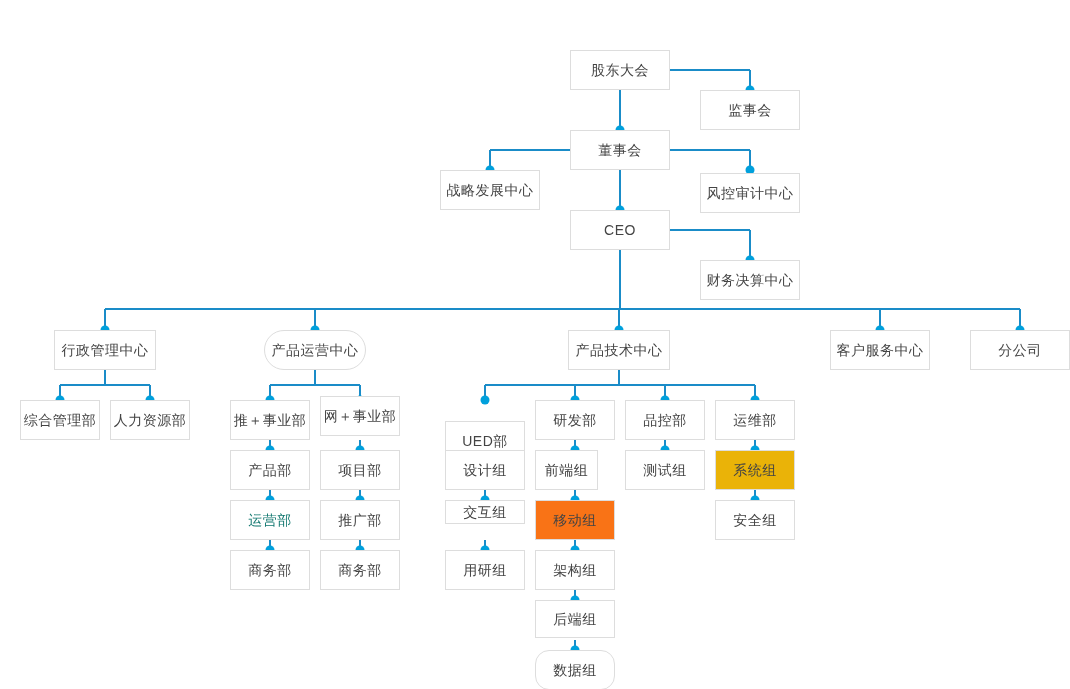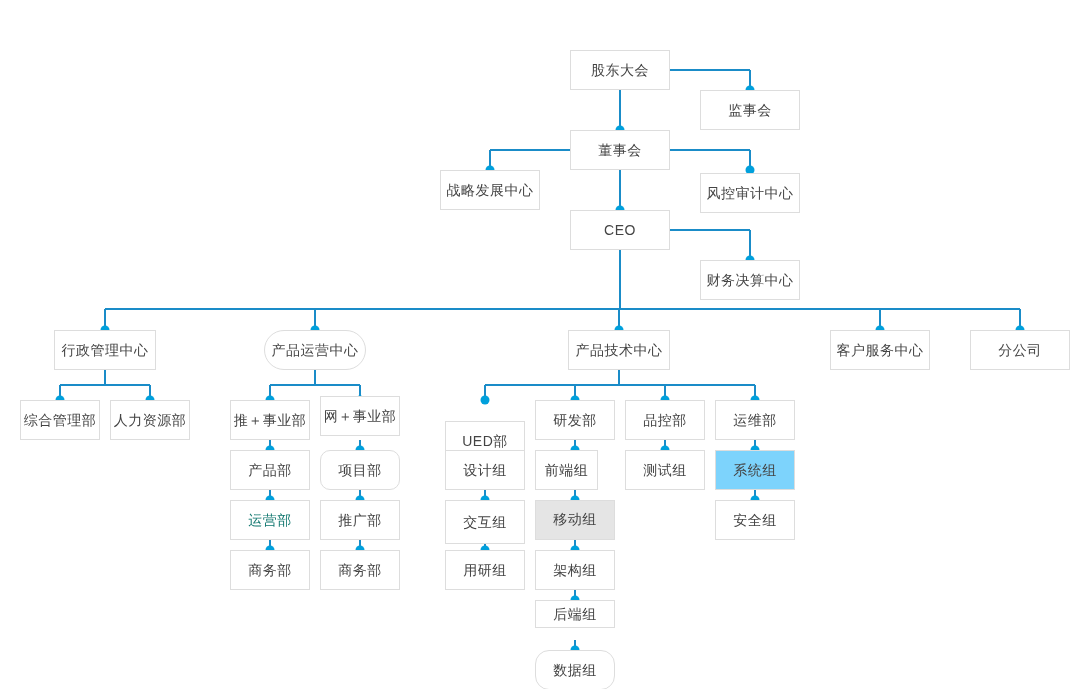--- a/index.html
+++ b/index.html
@@ -188,68 +188,68 @@
       </div>
       <div class="node" style="left: 230px; top: 500px; width: 80px; height: 40px; border-color: rgb(221, 221, 221); background: rgb(255, 255, 255); color: #0f766e;">
         <span class="node-label">运营部</span>
       </div>
       <div class="node" style="left: 230px; top: 550px; width: 80px; height: 40px; border-color: rgb(221, 221, 221); background: rgb(255, 255, 255); color: rgb(68, 68, 68);">
         <span class="node-label">商务部</span>
       </div>
       <div class="node" style="left: 320px; top: 396px; width: 80px; height: 40px; border-color: rgb(221, 221, 221); background: rgb(255, 255, 255); color: rgb(68, 68, 68);">
         <span class="node-label">网＋事业部</span>
       </div>
-      <div class="node" style="left: 320px; top: 450px; width: 80px; height: 40px; border-color: rgb(221, 221, 221); background: rgb(255, 255, 255); color: rgb(68, 68, 68); border-radius: 10px;">
+      <div class="node" style="left: 320px; top: 450px; width: 80px; height: 40px; border-color: rgb(221, 221, 221); background: rgb(255, 255, 255); color: rgb(68, 68, 68);">
         <span class="node-label">项目部</span>
       </div>
       <div class="node" style="left: 320px; top: 500px; width: 80px; height: 40px; border-color: rgb(221, 221, 221); background: rgb(255, 255, 255); color: rgb(68, 68, 68);">
         <span class="node-label">推广部</span>
       </div>
       <div class="node" style="left: 320px; top: 550px; width: 80px; height: 40px; border-color: rgb(221, 221, 221); background: rgb(255, 255, 255); color: rgb(68, 68, 68);">
         <span class="node-label">商务部</span>
       </div>
       <div class="node" style="left: 445px; top: 400px; width: 80px; height: 40px; border-color: rgb(221, 221, 221); background: rgb(255, 255, 255); color: rgb(68, 68, 68); margin-top: 21px;">
         <span class="node-label">UED部</span>
       </div>
       <div class="node" style="left: 445px; top: 450px; width: 80px; height: 40px; border-color: rgb(221, 221, 221); background: rgb(255, 255, 255); color: rgb(68, 68, 68);">
         <span class="node-label">设计组</span>
       </div>
-      <div class="node" style="left: 445px; top: 500px; width: 80px; height: 44px; border-color: rgb(221, 221, 221); background: rgb(255, 255, 255); color: rgb(68, 68, 68);">
+      <div class="node" style="left: 445px; top: 500px; width: 80px; height: 24px; border-color: rgb(221, 221, 221); background: rgb(255, 255, 255); color: rgb(68, 68, 68);">
         <span class="node-label">交互组</span>
       </div>
       <div class="node" style="left: 445px; top: 550px; width: 80px; height: 40px; border-color: rgb(221, 221, 221); background: rgb(255, 255, 255); color: rgb(68, 68, 68);">
         <span class="node-label">用研组</span>
       </div>
       <div class="node" style="left: 535px; top: 400px; width: 80px; height: 40px; border-color: rgb(221, 221, 221); background: rgb(255, 255, 255); color: rgb(68, 68, 68);">
         <span class="node-label">研发部</span>
       </div>
       <div class="node" style="left: 535px; top: 450px; width: 63px; height: 40px; border-color: rgb(221, 221, 221); background: rgb(255, 255, 255); color: rgb(68, 68, 68);">
         <span class="node-label">前端组</span>
       </div>
-      <div class="node" style="left: 535px; top: 500px; width: 80px; height: 40px; border-color: rgb(221, 221, 221); background: #e5e5e5; color: rgb(68, 68, 68); font-family: Liberation Mono, monospace;">
+      <div class="node" style="left: 535px; top: 500px; width: 80px; height: 40px; border-color: rgb(221, 221, 221); background: #f97316; color: rgb(68, 68, 68);">
         <span class="node-label">移动组</span>
       </div>
       <div class="node" style="left: 535px; top: 550px; width: 80px; height: 40px; border-color: rgb(221, 221, 221); background: rgb(255, 255, 255); color: rgb(68, 68, 68);">
         <span class="node-label">架构组</span>
       </div>
-      <div class="node" style="left: 535px; top: 600px; width: 80px; height: 28px; border-color: rgb(221, 221, 221); background: rgb(255, 255, 255); color: rgb(68, 68, 68);">
+      <div class="node" style="left: 535px; top: 600px; width: 80px; height: 38px; border-color: rgb(221, 221, 221); background: rgb(255, 255, 255); color: rgb(68, 68, 68);">
         <span class="node-label">后端组</span>
       </div>
       <div class="node" style="left: 535px; top: 650px; width: 80px; height: 40px; border-color: rgb(221, 221, 221); background: rgb(255, 255, 255); color: rgb(68, 68, 68); border-radius: 14px;">
         <span class="node-label">数据组</span>
       </div>
       <div class="node" style="left: 625px; top: 400px; width: 80px; height: 40px; border-color: rgb(221, 221, 221); background: rgb(255, 255, 255); color: rgb(68, 68, 68);">
         <span class="node-label">品控部</span>
       </div>
       <div class="node" style="left: 625px; top: 450px; width: 80px; height: 40px; border-color: rgb(221, 221, 221); background: rgb(255, 255, 255); color: rgb(68, 68, 68);">
         <span class="node-label">测试组</span>
       </div>
       <div class="node" style="left: 715px; top: 400px; width: 80px; height: 40px; border-color: rgb(221, 221, 221); background: rgb(255, 255, 255); color: rgb(68, 68, 68);">
         <span class="node-label">运维部</span>
       </div>
-      <div class="node" style="left: 715px; top: 450px; width: 80px; height: 40px; border-color: rgb(221, 221, 221); background: #7dd3fc; color: rgb(68, 68, 68);">
+      <div class="node" style="left: 715px; top: 450px; width: 80px; height: 40px; border-color: rgb(221, 221, 221); background: #eab308; color: rgb(68, 68, 68);">
         <span class="node-label">系统组</span>
       </div>
       <div class="node" style="left: 715px; top: 500px; width: 80px; height: 40px; border-color: rgb(221, 221, 221); background: rgb(255, 255, 255); color: rgb(68, 68, 68);">
         <span class="node-label">安全组</span>
       </div>
     </div>
 </div>
 
 </body></html>

